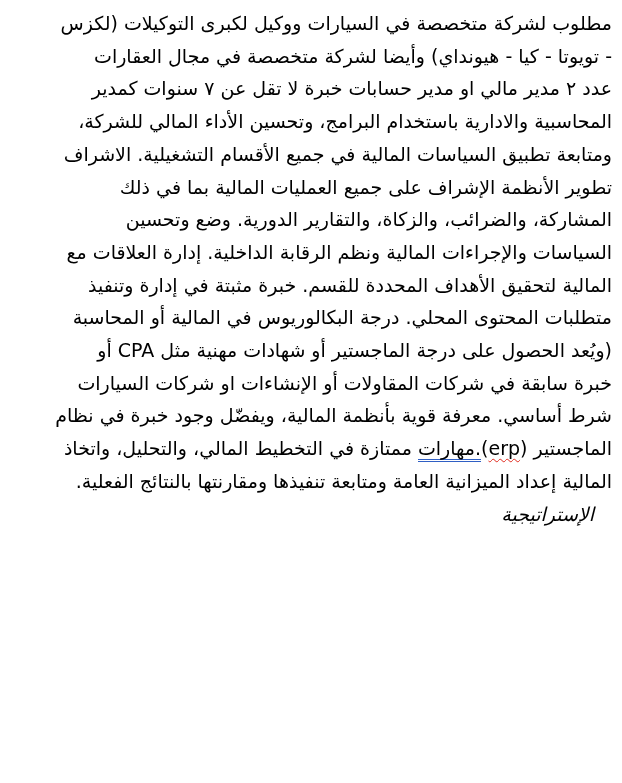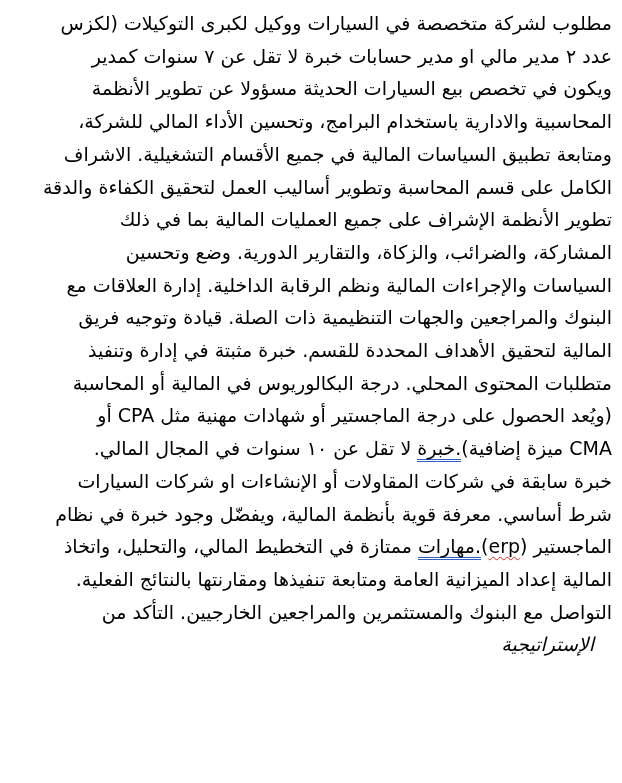--- a/index.html
+++ b/index.html
@@ -43,33 +43,29 @@
     text-underline-offset: 3px;
     text-decoration-skip-ink: none;
   }
 </style>
 </head>
 <body>
 
 <div class="page">
   <div>
       <div class="line"><span class="seg-plain">مطلوب لشركة متخصصة في السيارات ووكيل لكبرى التوكيلات (لكزس</span></div>
+      <div class="line"><span class="seg-plain">- تويوتا - كيا - هيونداي) وأيضا لشركة متخصصة في مجال العقارات</span></div>
       <div class="line"><span class="seg-plain">عدد ٢ مدير مالي او مدير حسابات خبرة لا تقل عن ٧ سنوات كمدير</span></div>
-      <div class="line"><span class="seg-plain">ويكون في تخصص بيع السيارات الحديثة مسؤولا عن تطوير الأنظمة</span></div>
       <div class="line"><span class="seg-plain">المحاسبية والادارية باستخدام البرامج، وتحسين الأداء المالي للشركة،</span></div>
       <div class="line"><span class="seg-plain">ومتابعة تطبيق السياسات المالية في جميع الأقسام التشغيلية. الاشراف</span></div>
-      <div class="line"><span class="seg-plain">الكامل على قسم المحاسبة وتطوير أساليب العمل لتحقيق الكفاءة والدقة</span></div>
       <div class="line"><span class="seg-plain">تطوير الأنظمة الإشراف على جميع العمليات المالية بما في ذلك</span></div>
       <div class="line"><span class="seg-plain">المشاركة، والضرائب، والزكاة، والتقارير الدورية. وضع وتحسين</span></div>
       <div class="line"><span class="seg-plain">السياسات والإجراءات المالية ونظم الرقابة الداخلية. إدارة العلاقات مع</span></div>
-      <div class="line"><span class="seg-plain">البنوك والمراجعين والجهات التنظيمية ذات الصلة. قيادة وتوجيه فريق</span></div>
       <div class="line"><span class="seg-plain">المالية لتحقيق الأهداف المحددة للقسم. خبرة مثبتة في إدارة وتنفيذ</span></div>
       <div class="line"><span class="seg-plain">متطلبات المحتوى المحلي. درجة البكالوريوس في المالية أو المحاسبة</span></div>
       <div class="line"><span class="seg-plain">(ويُعد الحصول على درجة الماجستير أو شهادات مهنية مثل CPA أو</span></div>
-      <div class="line"><span class="seg-plain">CMA ميزة إضافية)</span><span class="seg-grammar">.خبرة</span><span class="seg-plain"> لا تقل عن ١٠ سنوات في المجال المالي.</span></div>
       <div class="line"><span class="seg-plain">خبرة سابقة في شركات المقاولات أو الإنشاءات او شركات السيارات</span></div>
       <div class="line"><span class="seg-plain">شرط أساسي. معرفة قوية بأنظمة المالية، ويفضّل وجود خبرة في نظام</span></div>
       <div class="line"><span class="seg-plain">الماجستير (</span><span class="seg-spell">erp</span><span class="seg-plain">)</span><span class="seg-grammar">.مهارات</span><span class="seg-plain"> ممتازة في التخطيط المالي، والتحليل، واتخاذ</span></div>
       <div class="line"><span class="seg-plain">المالية إعداد الميزانية العامة ومتابعة تنفيذها ومقارنتها بالنتائج الفعلية.</span></div>
-      <div class="line"><span class="seg-plain">التواصل مع البنوك والمستثمرين والمراجعين الخارجيين. التأكد من</span></div>
       <div class="line" style="padding-right: 18px; font-style: italic;"><span class="seg-plain">الإستراتيجية</span></div>
     </div>
 </div>
 
 </body></html>

